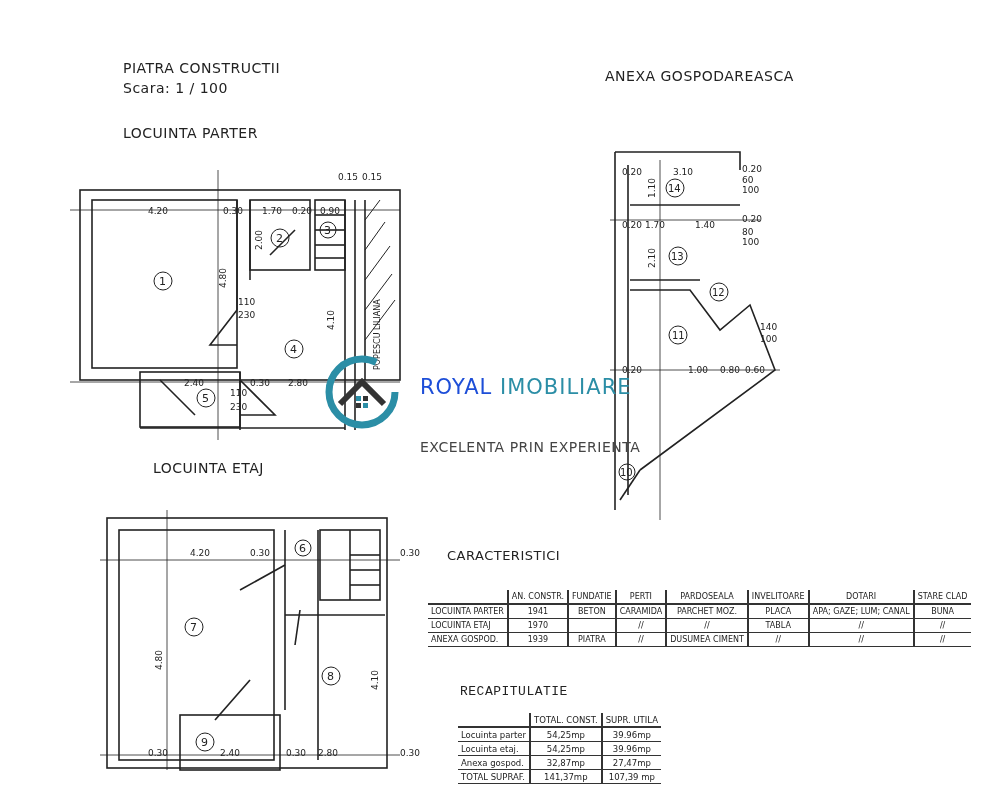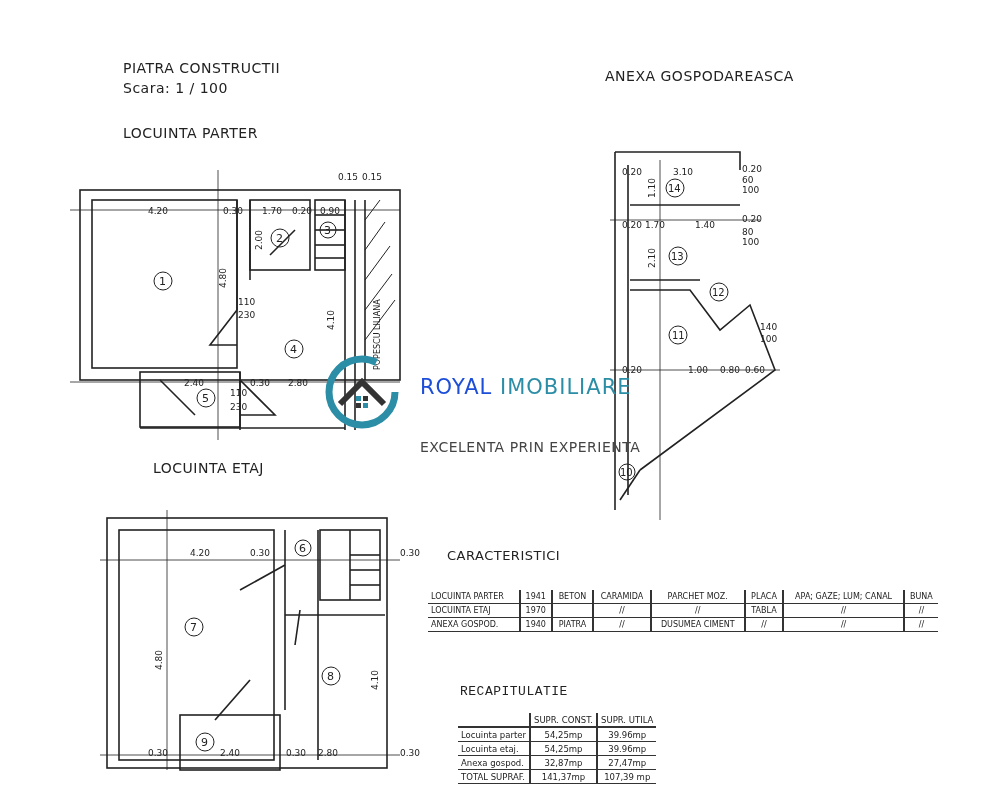--- a/index.html
+++ b/index.html
@@ -198,20 +198,30 @@
 </div>
 <div class="abs logo-name" style="left:420px;top:375px;">
   <b>ROYAL</b>
   <span>IMOBILIARE</span>
 </div>
 <div class="abs logo-sub" style="left:420px;top:402px;margin-top:37px;">EXCELENTA PRIN EXPERIENTA</div>
 
 <div class="abs title" style="left:447px;top:548px;font-size:13px;text-align:right;">CARACTERISTICI</div>
 <table class="tbl" style="left:428px;top:590px;width:510px;">
   <tbody>
+      <tr class="hdr">
+    <td></td>
+    <td class="vl c">AN. CONSTR.</td>
+    <td class="vl c">FUNDATIE</td>
+    <td class="vl c">PERTI</td>
+    <td class="vl c">PARDOSEALA</td>
+    <td class="vl c">INVELITOARE</td>
+    <td class="vl c">DOTARI</td>
+    <td class="vl c">STARE CLAD</td>
+  </tr>
   <tr>
     <td>LOCUINTA PARTER</td>
     <td class="vl c">1941</td>
     <td class="vl c">BETON</td>
     <td class="vl c">CARAMIDA</td>
     <td class="vl c">PARCHET MOZ.</td>
     <td class="vl c">PLACA</td>
     <td class="vl c">APA; GAZE; LUM; CANAL</td>
     <td class="vl c">BUNA</td>
   </tr>
@@ -220,37 +230,37 @@
     <td class="vl c">1970</td>
     <td class="vl c"></td>
     <td class="vl c">//</td>
     <td class="vl c">//</td>
     <td class="vl c">TABLA</td>
     <td class="vl c">//</td>
     <td class="vl c">//</td>
   </tr>
   <tr>
     <td>ANEXA GOSPOD.</td>
-    <td class="vl c">1940</td>
+    <td class="vl c">1939</td>
     <td class="vl c">PIATRA</td>
     <td class="vl c">//</td>
     <td class="vl c">DUSUMEA CIMENT</td>
     <td class="vl c">//</td>
     <td class="vl c">//</td>
     <td class="vl c">//</td>
   </tr>
 </tbody>
   </table>
 
 <div class="abs title" style="left:460px;top:684px;font-size:13px;font-family:Liberation Mono, monospace;">RECAPITULATIE</div>
 <table class="tbl" style="left:458px;top:713px;width:198px;font-size:8.5px;">
   <tbody>
       <tr class="hdr">
     <td></td>
-    <td class="vl c">SUPR. CONST.</td>
+    <td class="vl c">TOTAL. CONST.</td>
     <td class="vl c">SUPR. UTILA</td>
   </tr>
   <tr>
     <td>Locuinta parter</td>
     <td class="vl c">54,25mp</td>
     <td class="vl c">39.96mp</td>
   </tr>
   <tr>
     <td>Locuinta etaj.</td>
     <td class="vl c">54,25mp</td>

